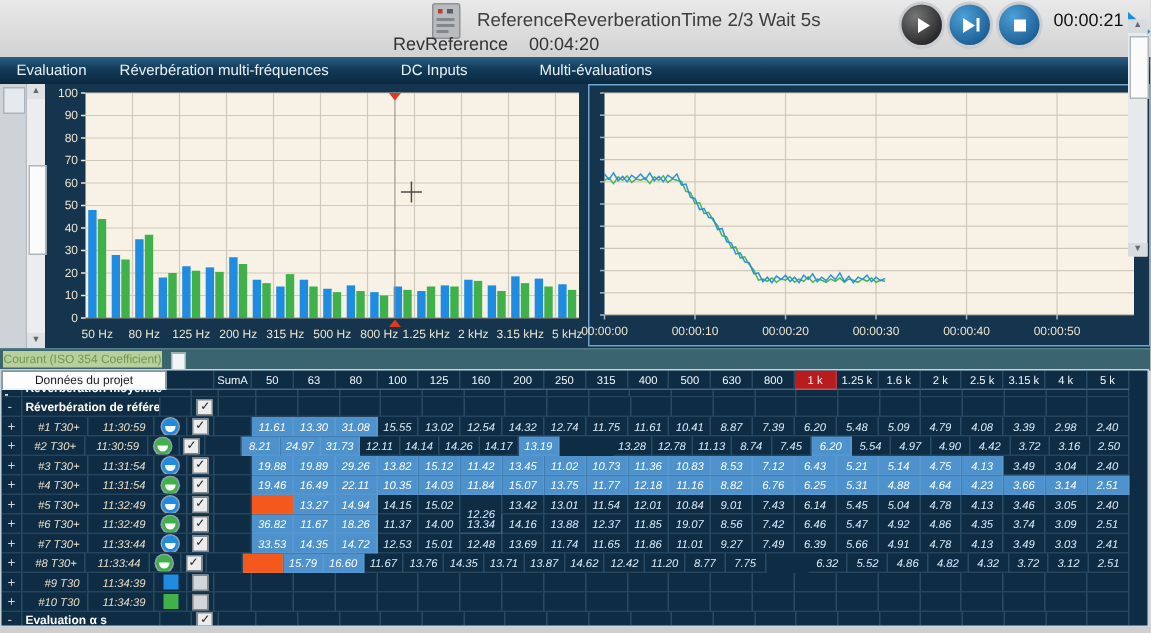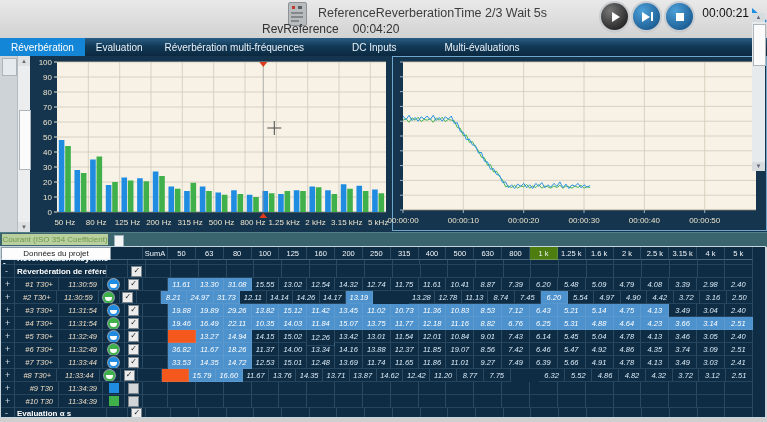--- a/index.html
+++ b/index.html
@@ -60,21 +60,21 @@
   .doc-icon{position:absolute;left:114px;top:2px;width:8px;height:10px;background:#f2f4f6;border:1px solid #9fb2bc}
   
   .table-wrap{position:absolute;left:0;top:246px;width:766px;height:172px;background:#0e2c44;
               border:1px solid #c8d4dc;box-sizing:border-box;overflow:hidden}
   .t-row{display:flex;width:752px}
   .cell{box-sizing:border-box;border-right:1px solid rgba(140,180,210,.22);
         border-bottom:1px solid rgba(140,180,210,.18);display:flex;align-items:center;justify-content:center;overflow:hidden}
   .h-row .cell{border-bottom:1px solid rgba(180,210,230,.35);font-size:7.5px;color:#f2f6fa}
   .hdr-corner{background:#fdfdfd;color:#1a1a1a !important;font-size:8px !important;border:1px solid #8a9aa6}
   .hdr-filler{background:transparent}
-  .hdr-red{background:#4d7c0f;color:#fff}
+  .hdr-red{background:#b91c1c;color:#fff}
   .c-exp{justify-content:flex-start;padding-left:4px;font-size:9px;color:#cfd8e0}
   .c-name,.c-time{font-style:italic;font-size:7.5px;color:#ecdcc6;justify-content:flex-end;padding-right:5px}
   .g-label{font-size:8px;font-weight:bold;color:#fff;justify-content:flex-start;padding-left:2px;white-space:nowrap}
   .vc{font-style:italic;font-size:7.5px;color:#dcecf8}
   .vc.hl{background:#4e92cd;color:#fff}
   .vc.org{background:#f4581c}
   .chk{width:9px;height:9px;background:#ececec;border:1px solid #7d868c;font-size:8px;line-height:8px;
        color:#222;text-align:center}
   .chk.off{background:#d2d6d9;color:transparent}
   .ic{width:11px;height:11px;border-radius:50%;position:relative;box-shadow:0 0 0 1px rgba(255,255,255,.55)}
@@ -110,21 +110,20 @@
       <span class="g-pbar"></span>
     </div>
   <div class="tbtn b2">
       <span class="g-stop"></span>
     </div>
   <div class="elapsed">00:00:21</div>
   <div class="big-play"></div>
 </div>
 
 <div class="tabbar" id="tabbar">
-    <div class="tab sel">Réverbération</div>
     <div class="tab">Evaluation</div>
     <div class="tab">Réverbération multi-fréquences</div>
     <div class="tab gap">DC Inputs</div>
     <div class="tab gap">Multi-évaluations</div>
   </div>
 
 <div class="chart-region"></div>
 <div class="gutter">
   <div class="g-box"></div>
   <div class="vsb">
@@ -513,21 +512,21 @@
       </div>
       <div class="cell " style="width: 18px; height: 13px;">
         <div class="chk">✓</div>
       </div>
       <div class="cell vc" style="width: 25px; height: 13px;"></div>
       <div class="cell vc org" style="width: 27.857px; height: 13px;"></div>
       <div class="cell vc hl" style="width: 27.857px; height: 13px;">13.27</div>
       <div class="cell vc hl" style="width: 27.857px; height: 13px;">14.94</div>
       <div class="cell vc" style="width: 27.857px; height: 13px;">14.15</div>
       <div class="cell vc" style="width: 27.857px; height: 13px;">15.02</div>
-      <div class="cell vc" style="width: 27.857px; height: 16px;">12.26</div>
+      <div class="cell vc" style="width: 27.857px; height: 26px;">12.26</div>
       <div class="cell vc" style="width: 27.857px; height: 13px;">13.42</div>
       <div class="cell vc" style="width: 27.857px; height: 13px;">13.01</div>
       <div class="cell vc" style="width: 27.857px; height: 13px;">11.54</div>
       <div class="cell vc" style="width: 27.857px; height: 13px;">12.01</div>
       <div class="cell vc" style="width: 27.857px; height: 13px;">10.84</div>
       <div class="cell vc" style="width: 27.857px; height: 13px;">9.01</div>
       <div class="cell vc" style="width: 27.857px; height: 13px;">7.43</div>
       <div class="cell vc" style="width: 27.857px; height: 13px;">6.14</div>
       <div class="cell vc" style="width: 27.857px; height: 13px;">5.45</div>
       <div class="cell vc" style="width: 27.857px; height: 13px;">5.04</div>

